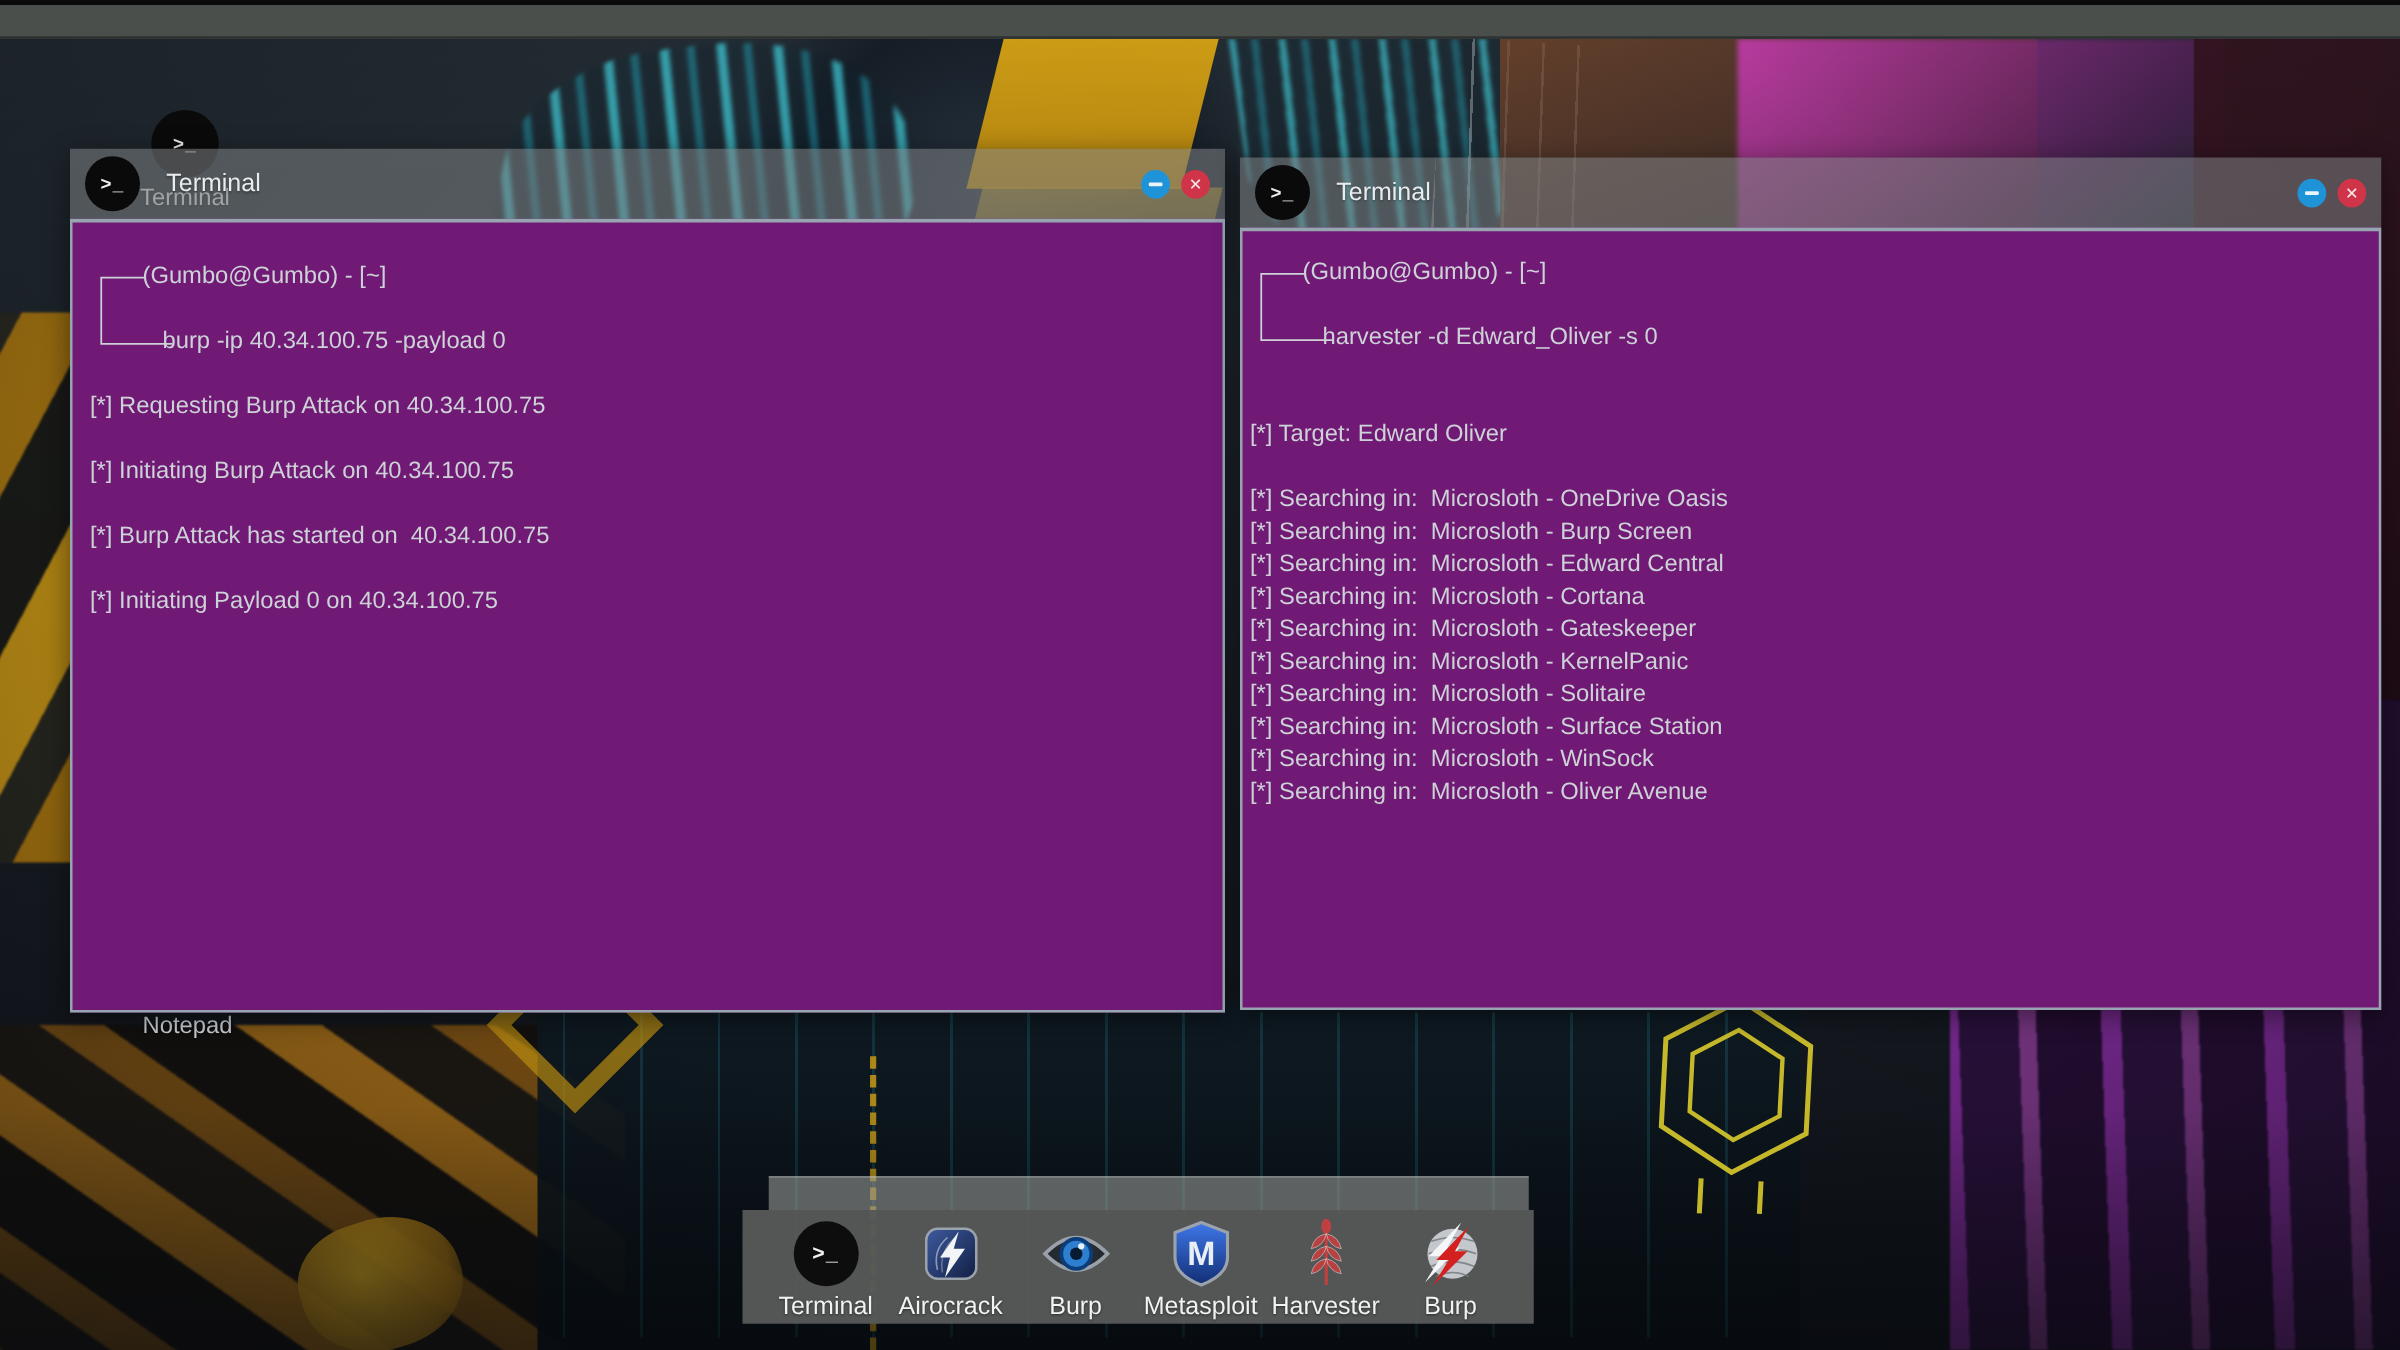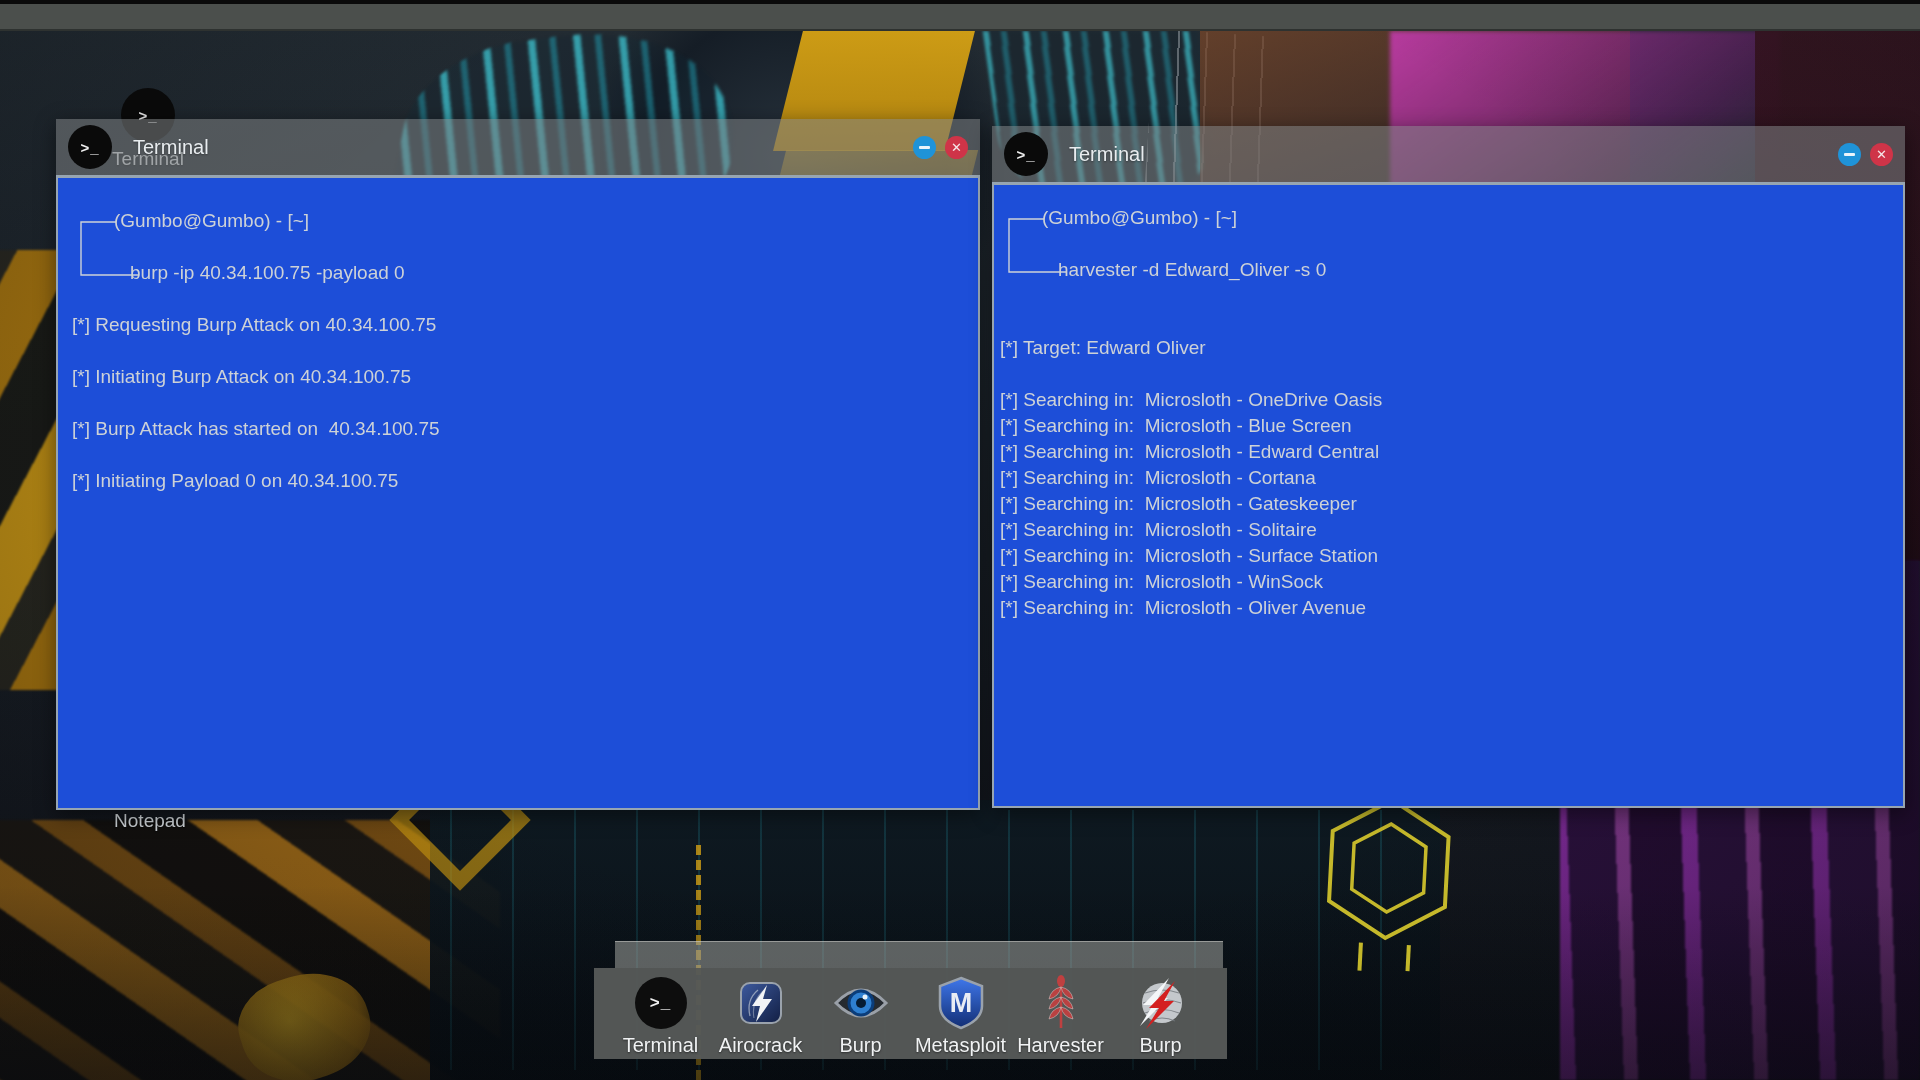--- a/index.html
+++ b/index.html
@@ -85,21 +85,21 @@
   .tb-title { margin-left:21px; font-size:20px; color:#e8ecef; flex:1 1 auto;
     text-shadow:0 1px 2px rgba(0,0,0,.35); }
   .tb-buttons { display:flex; gap:9px; align-items:center; }
   .tb-btn { width:23px; height:23px; border-radius:50%; display:flex; align-items:center;
     justify-content:center; cursor:pointer; }
   .btn-min { background:#1f93d8; }
   .btn-min span { display:block; width:11px; height:3px; background:#eaf4fb; border-radius:1px;
     font-size:0; overflow:hidden; }
   .btn-close { background:#cf3448; }
   .btn-close span { color:#f6e8ea; font-size:13px; font-weight:bold; line-height:1; }
-  .term-content { flex:1 1 auto; background:#1d4ed8; border:2px solid #97a5b1; border-top-width:3px;
+  .term-content { flex:1 1 auto; background:#701a75; border:2px solid #97a5b1; border-top-width:3px;
     color:#cdd2d7; font-size:19px; line-height:26px; overflow:hidden; }
   .win-left  .term-content { padding:30px 14px 8px 14px; }
   .win-right .term-content { padding:20px 6px 8px 6px; }
   .prompt-block { position:relative; }
   .prompt-tree { position:absolute; left:2px; top:1px; pointer-events:none; }
   .p-line { white-space:pre; min-height:26px; }
   .p-user { padding-left:42px; }
   .p-cmd  { padding-left:58px; }
   .out-line { white-space:pre; min-height:26px; }
 
@@ -226,24 +226,25 @@
         <div class="p-line"></div>
         <div class="p-line p-cmd">harvester -d Edward_Oliver -s 0</div>
       </div>
       <div class="out">
 
       <div class="out-line"></div>
           <div class="out-line"></div>
           <div class="out-line">[*] Target: Edward Oliver</div>
           <div class="out-line"></div>
           <div class="out-line">[*] Searching in:  Microsloth - OneDrive Oasis</div>
-          <div class="out-line">[*] Searching in:  Microsloth - Blue Screen</div>
+          <div class="out-line">[*] Searching in:  Microsloth - Burp Screen</div>
           <div class="out-line">[*] Searching in:  Microsloth - Edward Central</div>
           <div class="out-line">[*] Searching in:  Microsloth - Cortana</div>
           <div class="out-line">[*] Searching in:  Microsloth - Gateskeeper</div>
+          <div class="out-line">[*] Searching in:  Microsloth - KernelPanic</div>
           <div class="out-line">[*] Searching in:  Microsloth - Solitaire</div>
           <div class="out-line">[*] Searching in:  Microsloth - Surface Station</div>
           <div class="out-line">[*] Searching in:  Microsloth - WinSock</div>
           <div class="out-line">[*] Searching in:  Microsloth - Oliver Avenue</div>
         </div>
     </div>
   </div>
 
   <div class="dock-strip"></div>
   <div class="dock">

